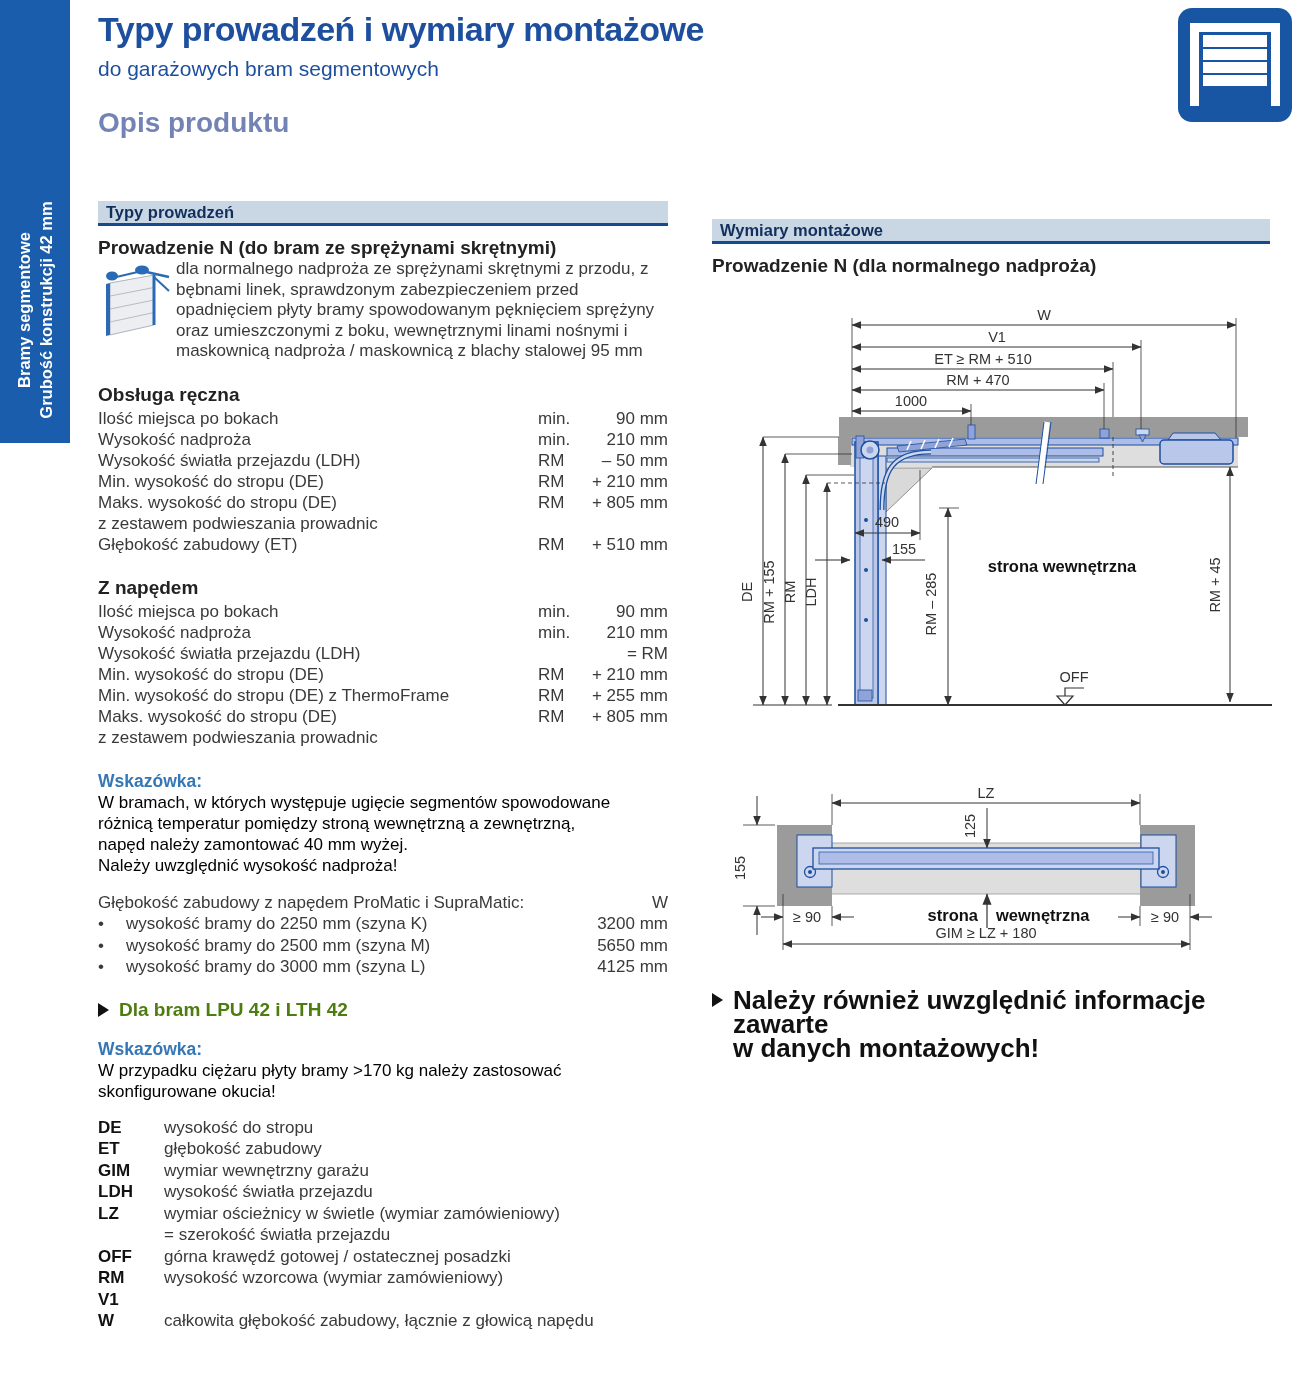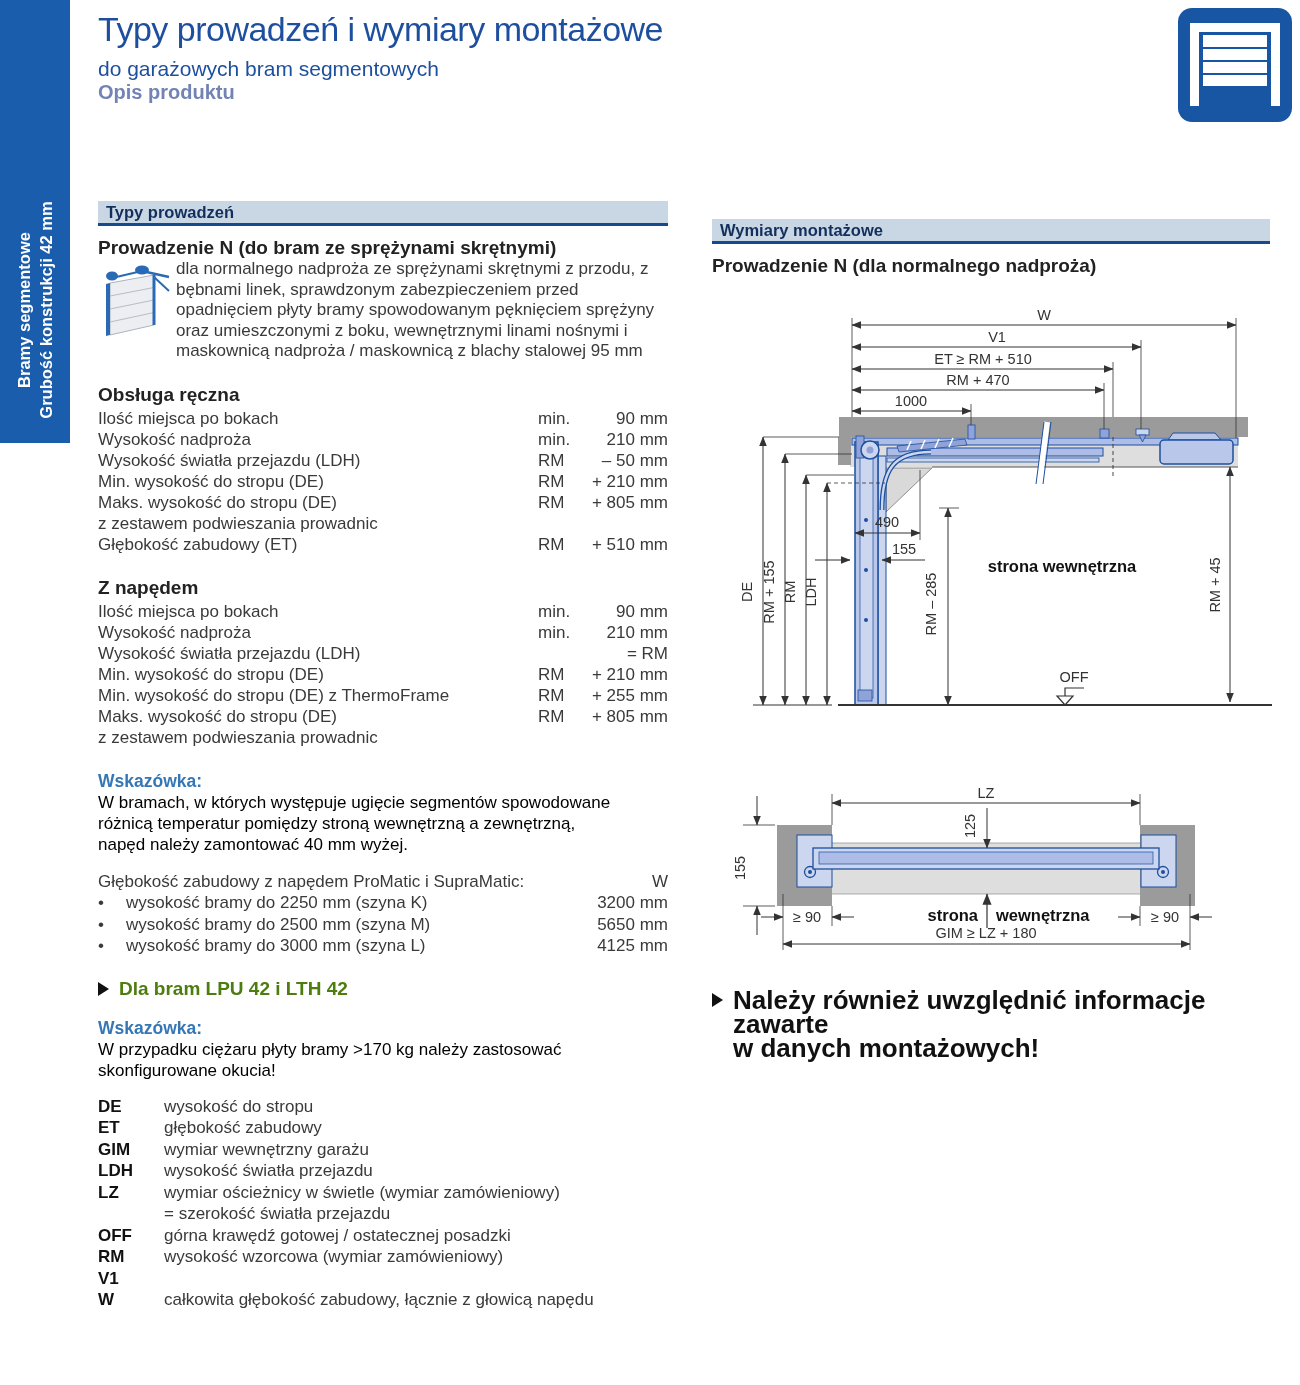--- a/index.html
+++ b/index.html
@@ -11,23 +11,23 @@
   
   .sideband { position:absolute; left:0; top:0; width:70px; height:443px; background:#1a5dac; }
   .sideband-text {
     position:absolute; left:-185px; top:275px; width:440px; height:70px;
     transform:rotate(-90deg);
     display:flex; flex-direction:column; justify-content:center; align-items:center;
     color:#fff; font-weight:bold; font-size:16.5px; line-height:1.35; text-align:center;
   }
   
   .page-header { position:absolute; left:98px; top:10px; width:1000px; }
-  .page-title { font-size:34px; font-weight:normal; color:#1d4f9e; letter-spacing:-0.5px; }
+  .page-title { font-size:34px; font-weight:bold; color:#1d4f9e; letter-spacing:-0.5px; }
   .page-subtitle { font-size:21px; font-weight:normal; color:#1d4f9e; margin-top:8px; }
-  .page-section { font-size:20px; font-weight:bold; color:#7383b6; }
+  .page-section { font-size:28px; font-weight:bold; color:#7383b6; margin-top:26px; }
   .corner-icon { position:absolute; left:1178px; top:8px; width:114px; height:114px; }
   
   .bar-header {
     background:#c9d7e5; border-bottom:3px solid #17498f; height:25px;
     font-weight:bold; font-size:16.5px; color:#122f5c; padding:2px 0 0 8px;
   }
   
   .col-left  { position:absolute; left:98px;  top:201px; width:570px; }
   .col-right { position:absolute; left:712px; top:219px; width:558px; }
   .subheading { font-size:19px; font-weight:bold; color:#222; margin-top:11px; }
@@ -194,20 +194,21 @@
         <span class="tr"></span>
         <span class="tv"></span>
       </div>
   </div>
 
   <div class="note-block">
     <div class="note-title">Wskazówka:</div>
     <div class="note-line">W bramach, w których występuje ugięcie segmentów spowodowane</div>
     <div class="note-line">różnicą temperatur pomiędzy stroną wewnętrzną a zewnętrzną,</div>
     <div class="note-line">napęd należy zamontować 40 mm wyżej.</div>
+    <div class="note-line">Należy uwzględnić wysokość nadproża!</div>
   </div>
 
   <div class="depth-block">
     <div class="depth-head">
       <span class="dh-l">Głębokość zabudowy z napędem ProMatic i SupraMatic:</span>
       <span class="dh-r">W</span>
     </div>
     <div class="depth-item">
         <span class="bullet"></span>
         <span class="di-l">wysokość bramy do 2250 mm (szyna K)</span>

